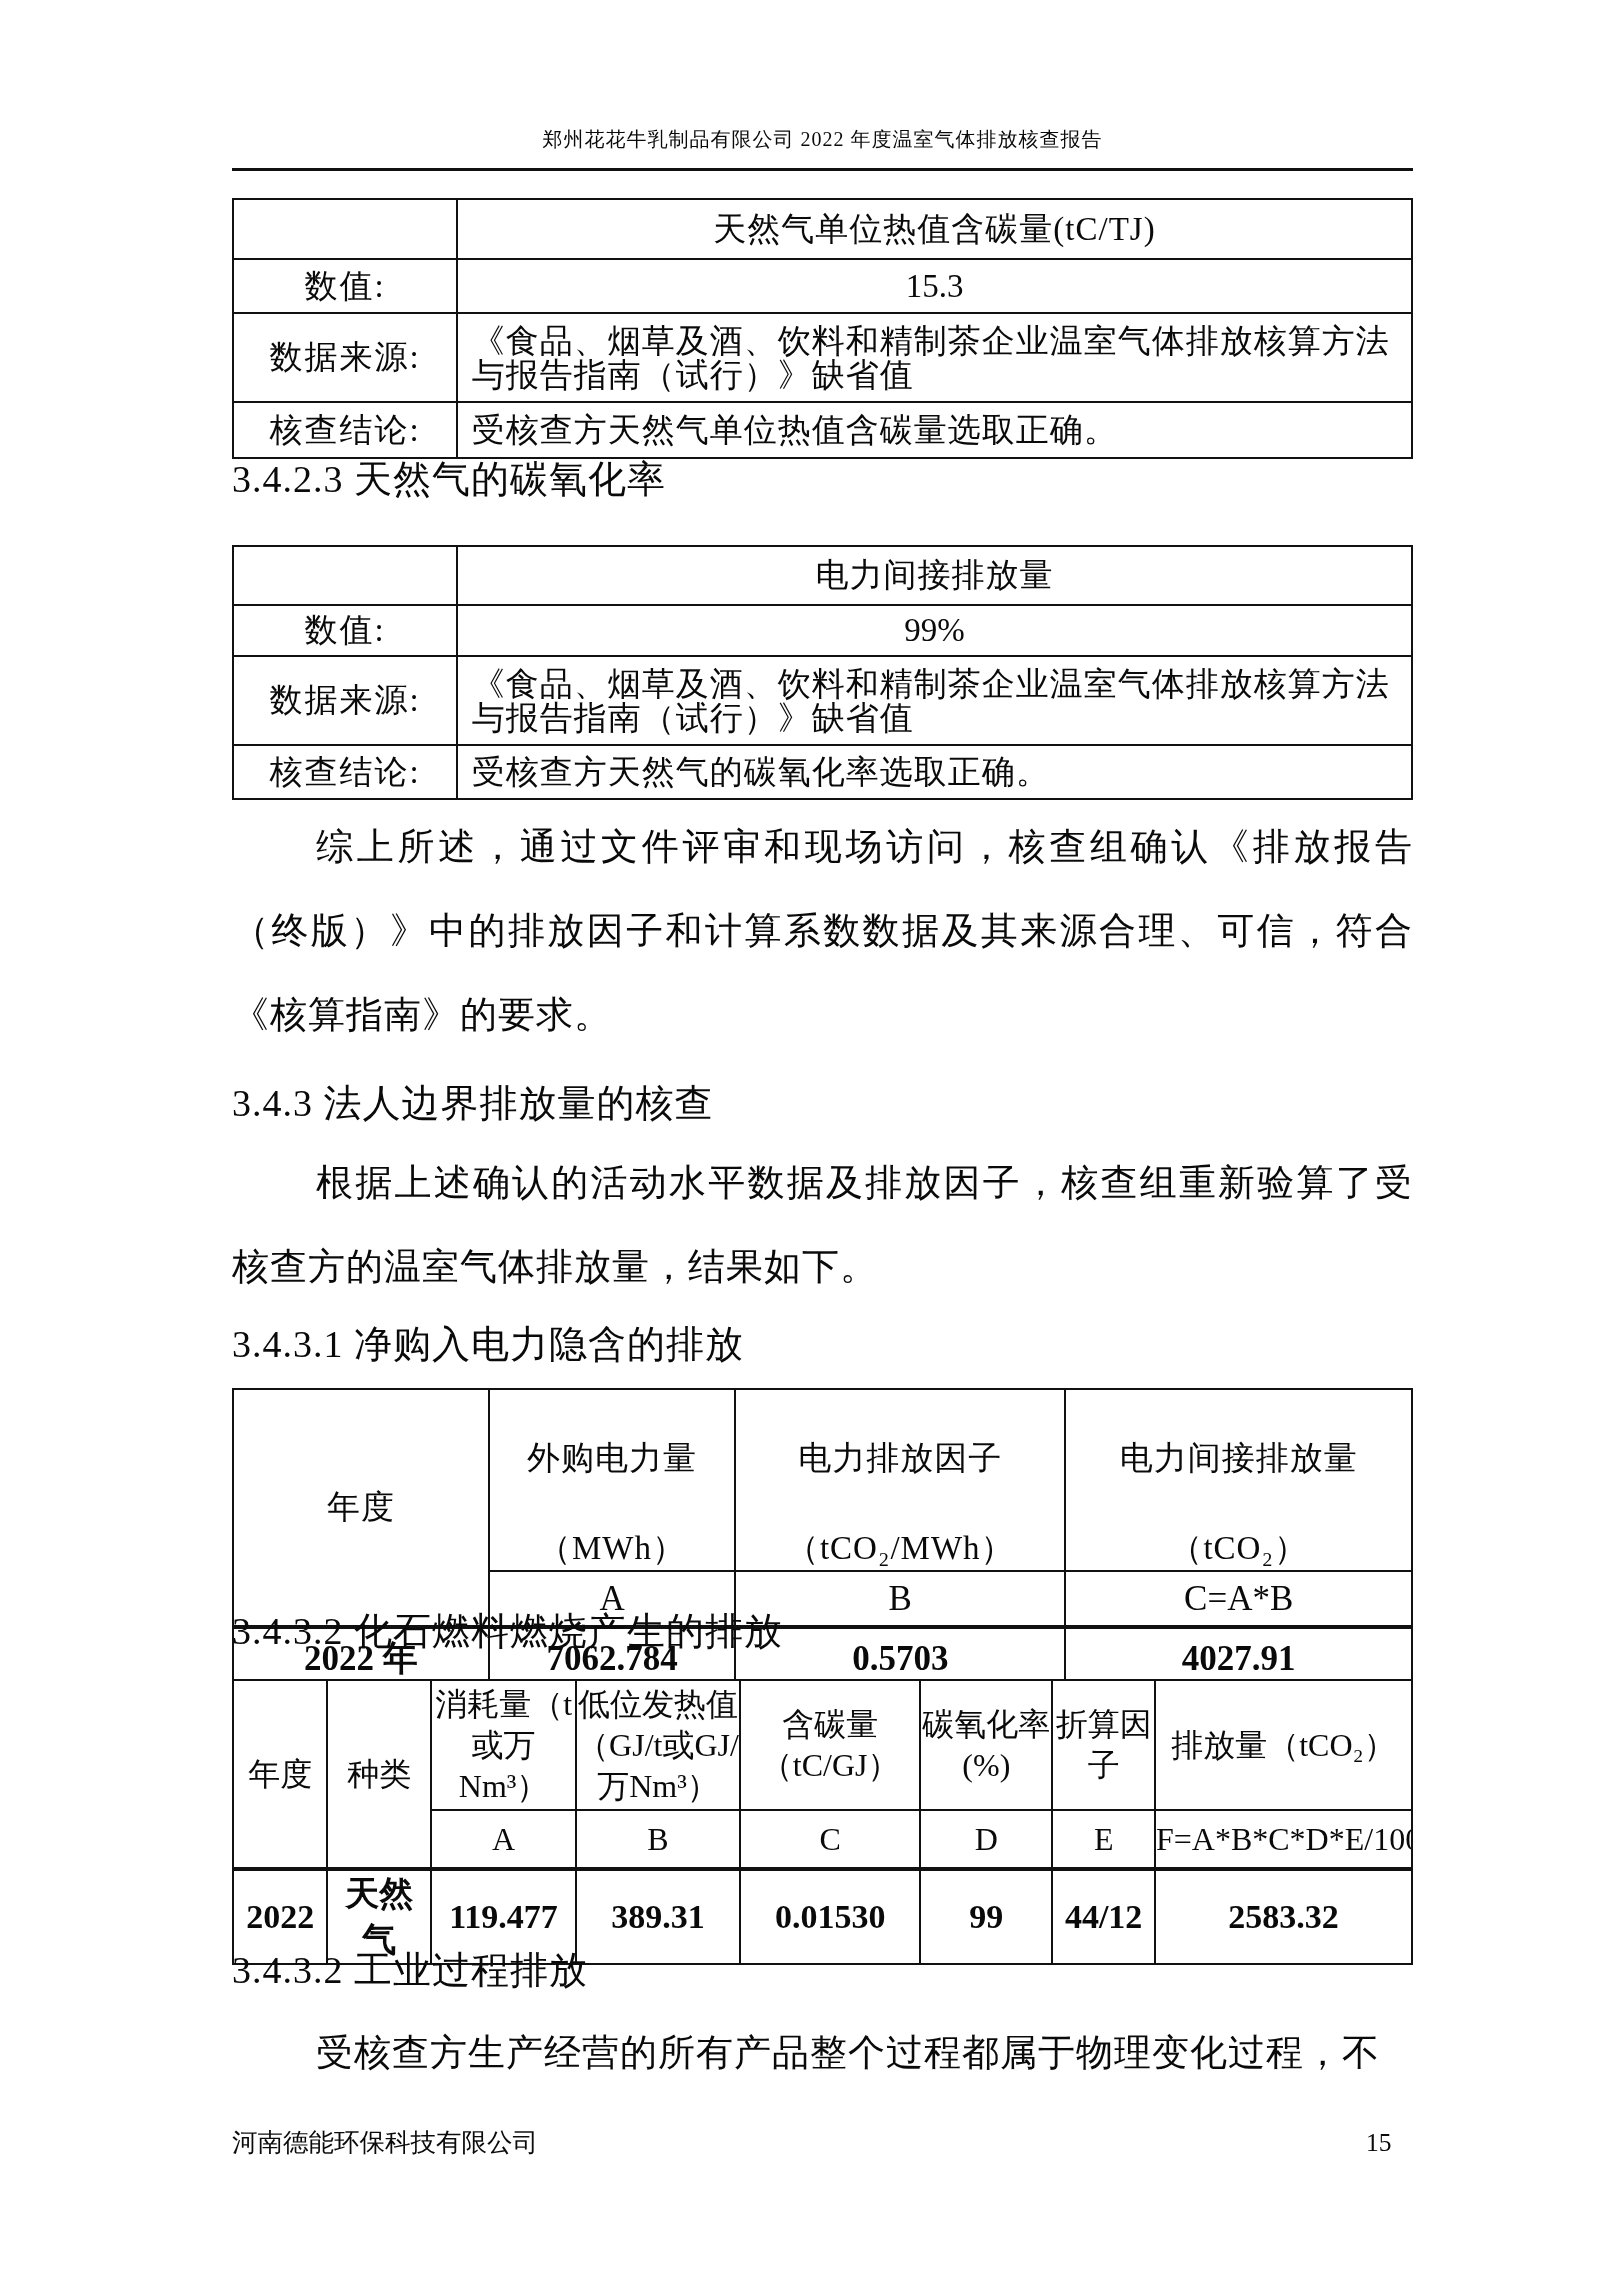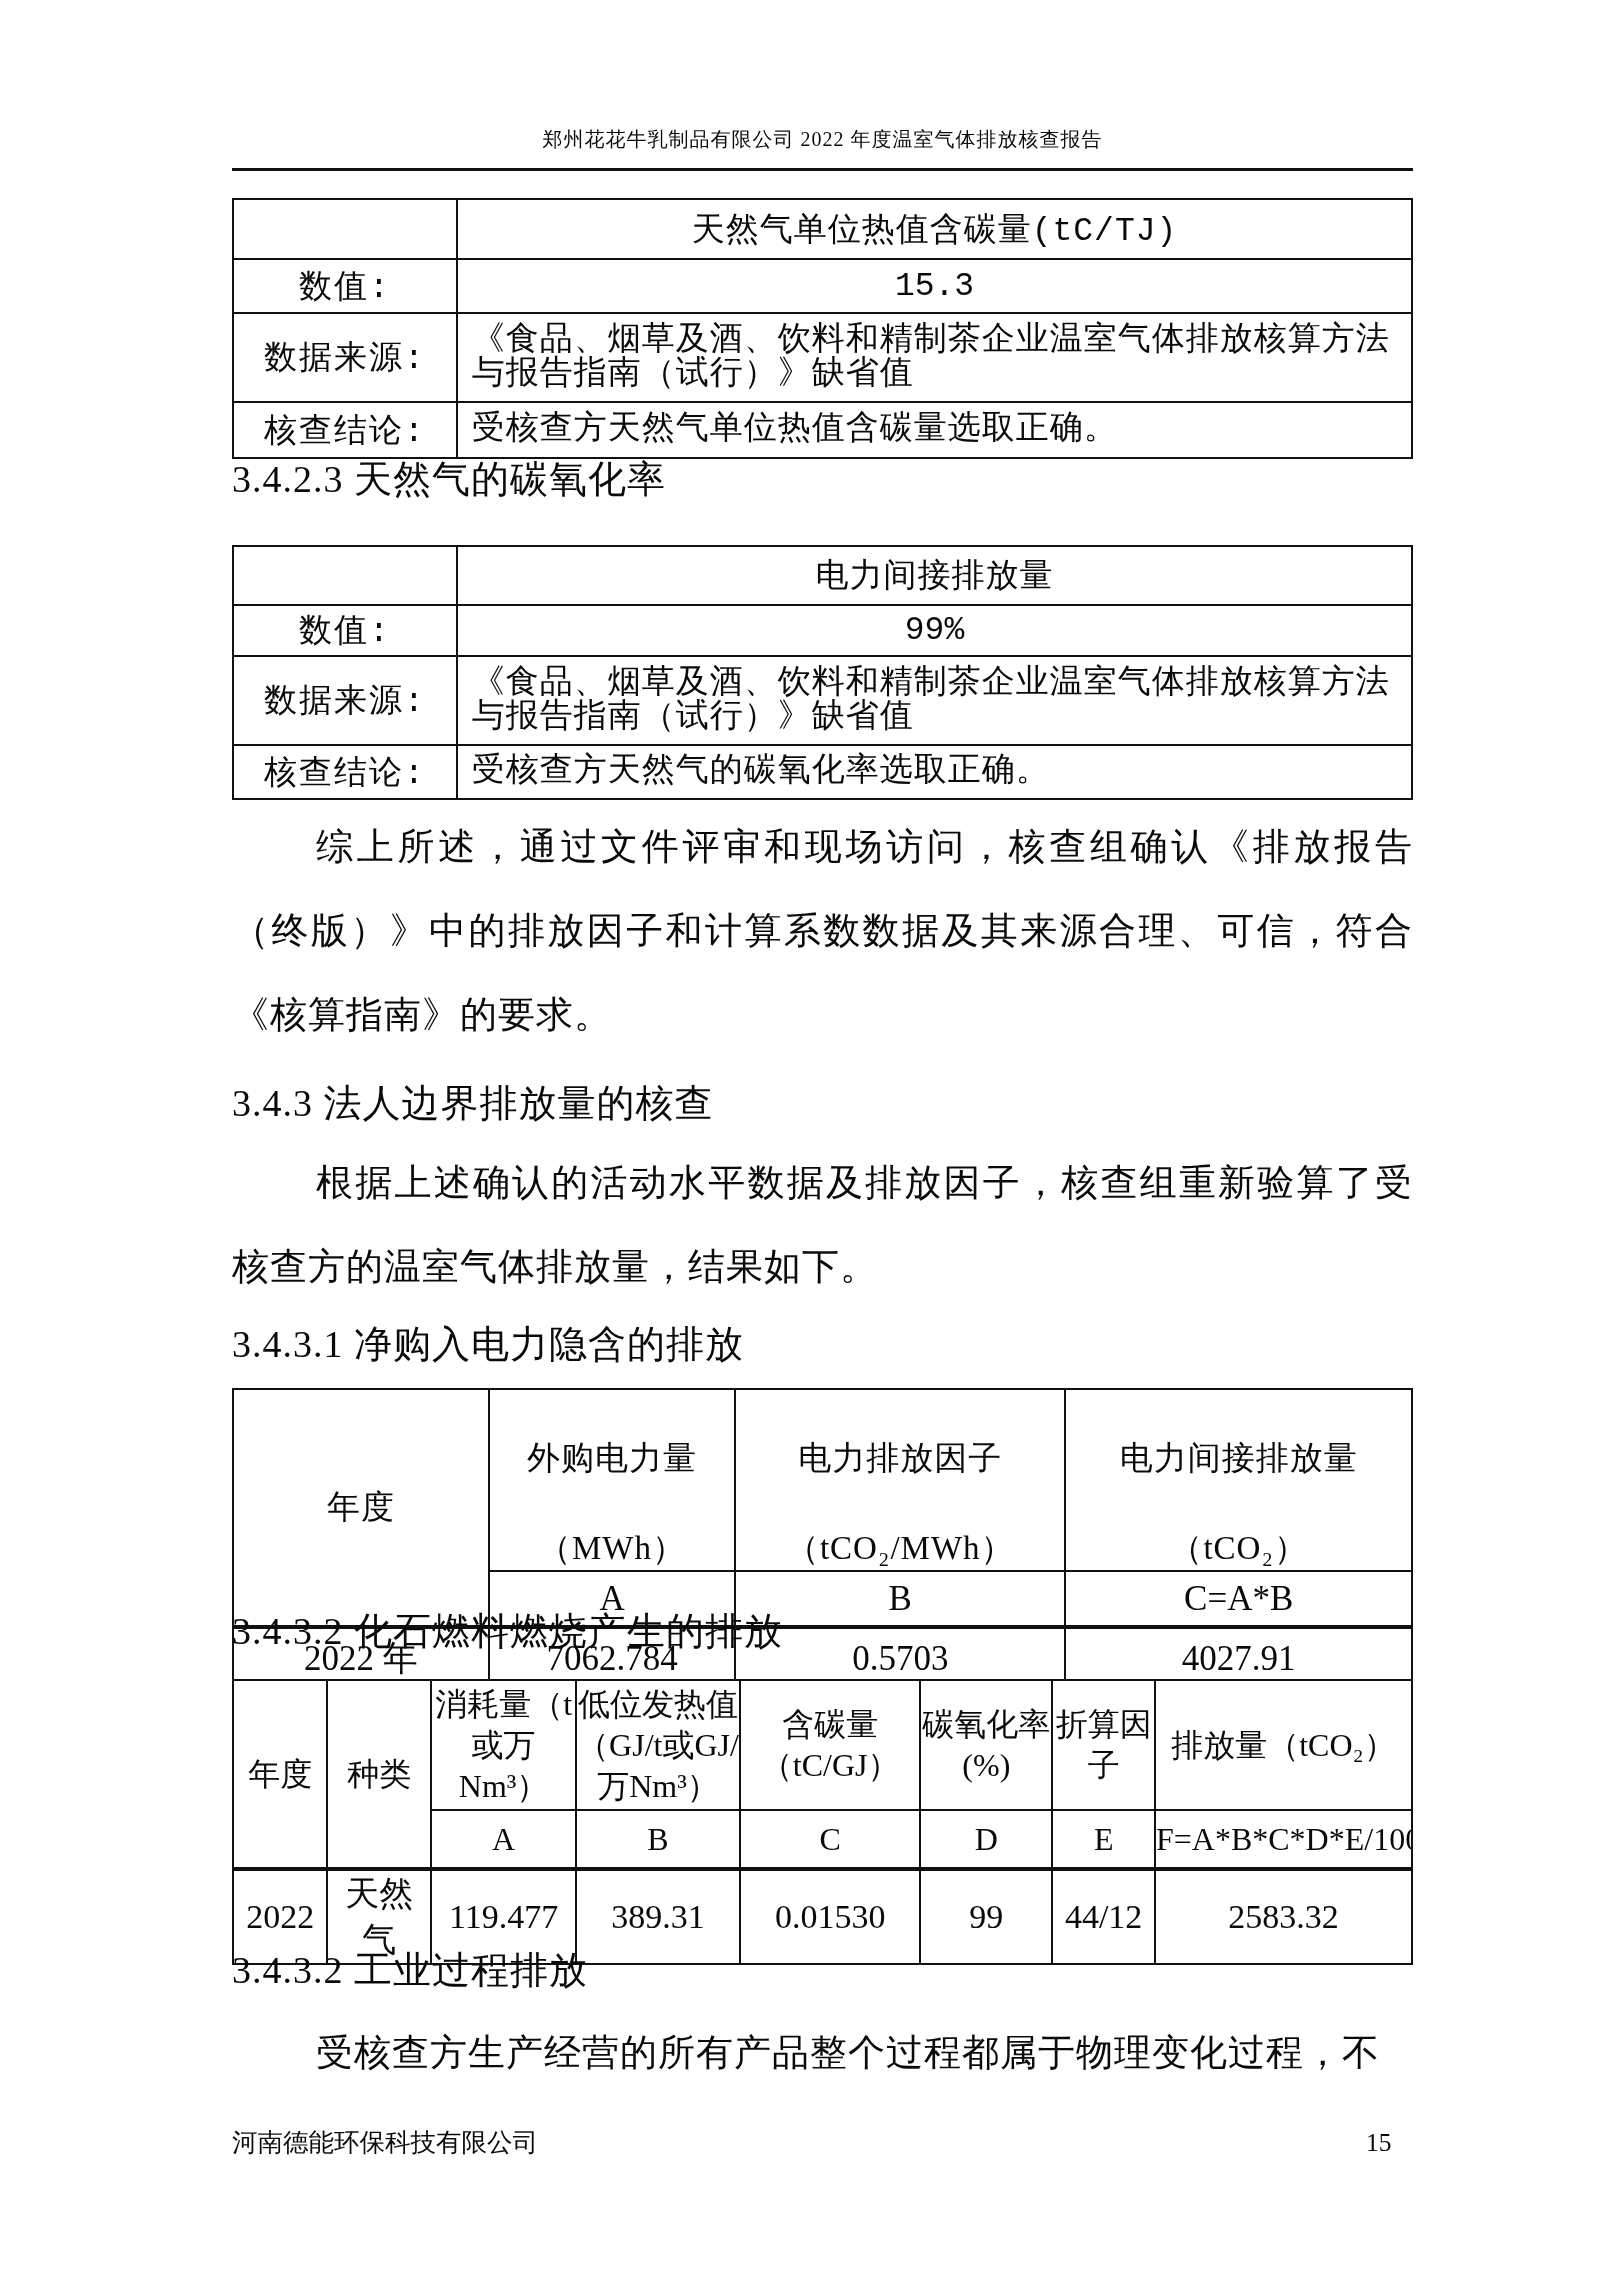--- a/index.html
+++ b/index.html
@@ -16,42 +16,42 @@
   
   .doc-title{top:120px;text-align:center;font-size:20px;line-height:39px;letter-spacing:1px;}
   .title-rule{top:168px;height:0;border-top:3.9px solid #111;}
 
   
   table{border-collapse:collapse;table-layout:fixed;width:1181px;background:#fff;}
   table{border:2.9px solid #111;}
   td{border:2px solid #111;vertical-align:middle;padding:0;overflow:hidden;}
 
   
-  .kv-table td{font-size:33px;font-family:Liberation Mono, monospace;}
+  .kv-table td{font-size:33px;}
   .kv-header{text-align:center;font-size:34px;letter-spacing:1px;}
   .kv-label{text-align:center;font-size:33px;letter-spacing:2px;}
   .kv-value-center{text-align:center;font-size:34px;}
   .kv-value-left{text-align:left;font-size:34px;line-height:34px;padding:3.9px 15.7px 3.9px 13.7px;letter-spacing:1px;}
 
   
   .heading{font-size:38px;line-height:43px;letter-spacing:1px;}
 
   
   .para{
     font-size:37px;line-height:84px;
     text-align:justify;text-indent:84px;
     letter-spacing:1px;
   }
 
   
   .data-table td{text-align:center;}
   .hdr-cell{font-size:33px;line-height:43px;letter-spacing:1px;}
   .hdr-cell .line{display:block;text-align:center;margin-top:47px;}
   .code-cell{font-size:35px;}
-  .val-cell{font-size:35px;}
+  .val-cell{font-size:35px;font-weight:bold;}
   .fossil .hdr-cell{font-size:32px;line-height:41px;letter-spacing:0;}
   .fossil .code-cell{font-size:32px;}
   .fossil .val-cell{font-size:34px;}
   .data-row td{border-top:4.9px solid #111;}
 
   
   .footer{top:2127px;display:flex;justify-content:space-between;font-size:25.5px;line-height:31px;}
   .footer .pgnum{padding-right:21.6px;}
 </style>
 </head>

